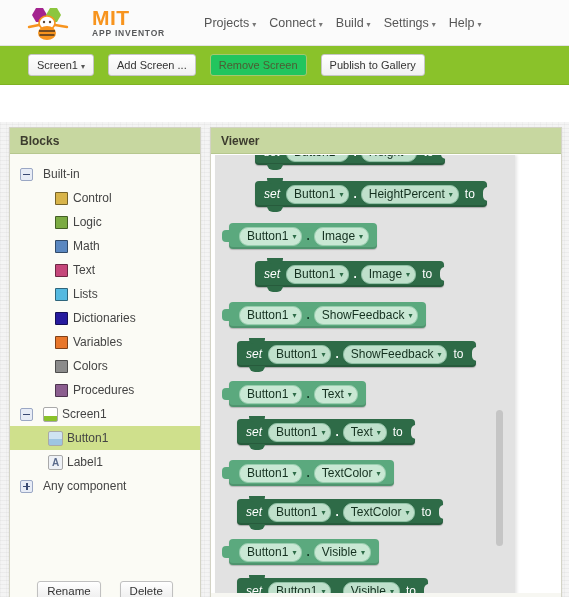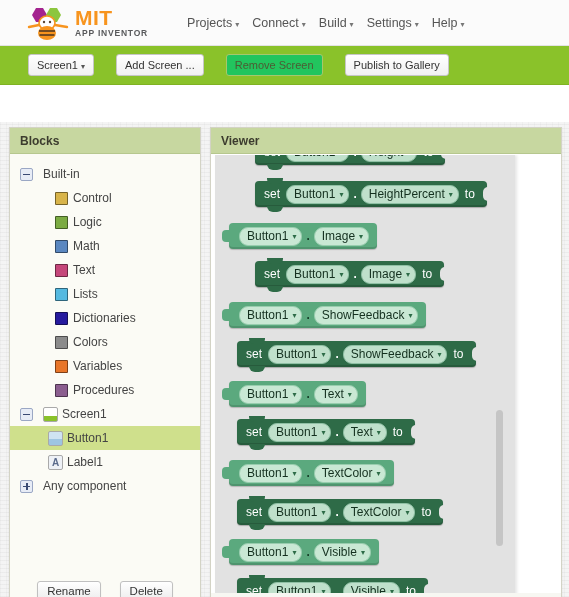--- a/index.html
+++ b/index.html
@@ -15,21 +15,21 @@
   
   .topbar {
     height:46px; width:569px;
     background:#fbfbfb;
     display:flex; align-items:center;
     border-bottom:1px solid #e3e3e3;
     position:relative;
   }
   .logo-wrap { display:flex; align-items:center; margin-left:26px; }
   .logo-mark { width:44px; height:36px; position:relative; }
-  .logo-text { margin-left:5px; line-height:1; }
+  .logo-text { margin-left:22px; line-height:1; }
   .logo-mit {
     font-size:21px; font-weight:bold; color:#f7941e;
     letter-spacing:0.5px; font-family:"Liberation Sans", sans-serif;
   }
   .logo-sub {
     font-size:8.5px; font-weight:bold; color:#58595b;
     letter-spacing:0.8px; margin-top:1px;
   }
 
   .mainnav { display:flex; align-items:center; margin-left:38px; gap:11px; }
@@ -44,21 +44,21 @@
     height:39px; width:569px;
     background:#8ac22a;
     display:flex; align-items:center;
     border-bottom:1px solid #7fb222;
     position:relative;
   }
   .projtitle {
     color:#ffffff; font-size:17px; font-weight:bold;
     margin-left:14px; letter-spacing:0.2px;
   }
-  .projbtns { display:flex; align-items:center; margin-left:28px; gap:22px; }
+  .projbtns { display:flex; align-items:center; margin-left:28px; gap:14px; }
   .btn {
     font-size:11px; color:#333;
     background:linear-gradient(#ffffff,#f1f1f1);
     border:1px solid #c6c6c6; border-radius:3px;
     padding:4px 8px; cursor:pointer; white-space:nowrap;
     line-height:1.1;
   }
   .btn.disabled {
     background:#22c55e; color:#4d5b33; border-color:#a7c76c; cursor:default;
   }
@@ -241,21 +241,21 @@
   .nub-bot {
     position:absolute; left:12px; bottom:-5px;
     width:16px; height:6px; background:#2e6b47; border-radius:0 0 6px 6px;
   }
   
   .socket {
     position:absolute; right:-5px; top:6px;
     width:9px; height:14px;
     background:#e2e2e2; border-radius:5px 0 0 5px;
   }
-  .kw { color:#ffffff; font-size:12px; margin-right:6px; }
+  .kw { color:#ffffff; font-size:12px; margin-right:6px;font-style:italic; }
   .dot { color:#ffffff; font-size:12px; margin:0 4px; font-weight:bold; }
   .blk.getter .dot { color:#17402a; }
   .to { color:#ffffff; font-size:12px; margin-left:6px; margin-right:4px; }
   .field {
     background:#bfe0cb; border:1px solid #8fc0a4;
     border-radius:9px; height:19px;
     display:inline-flex; align-items:center;
     padding:0 5px 0 7px;
     font-size:12px; color:#14301f;
   }
@@ -355,26 +355,26 @@
       </div>
       <div class="trow lvl2">
         <span class="swatch" style="background:#55b9e0"></span>
         <span class="lbl">Lists</span>
       </div>
       <div class="trow lvl2">
         <span class="swatch" style="background:#261a9e"></span>
         <span class="lbl">Dictionaries</span>
       </div>
       <div class="trow lvl2">
+        <span class="swatch" style="background:#e8762a"></span>
+        <span class="lbl">Variables</span>
+      </div>
+      <div class="trow lvl2">
         <span class="swatch" style="background:#8b8b8b"></span>
         <span class="lbl">Colors</span>
-      </div>
-      <div class="trow lvl2">
-        <span class="swatch" style="background:#e8762a"></span>
-        <span class="lbl">Variables</span>
       </div>
       <div class="trow lvl2">
         <span class="swatch" style="background:#8b5e8f"></span>
         <span class="lbl">Procedures</span>
       </div>
 
       <div class="trow lvl1b">
         <span class="toggler"></span>
         <span class="cicon screen"></span>
         <span class="lbl">Screen1</span>

